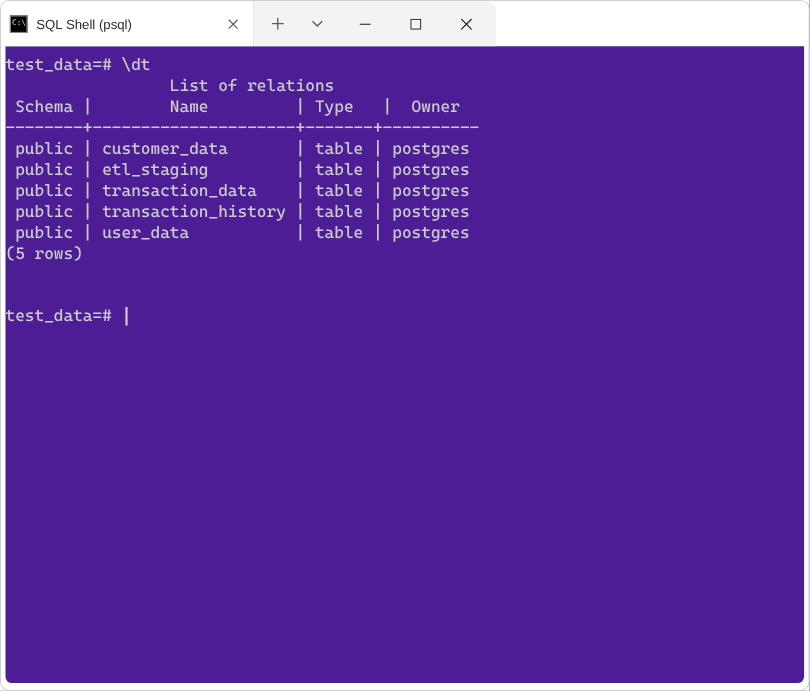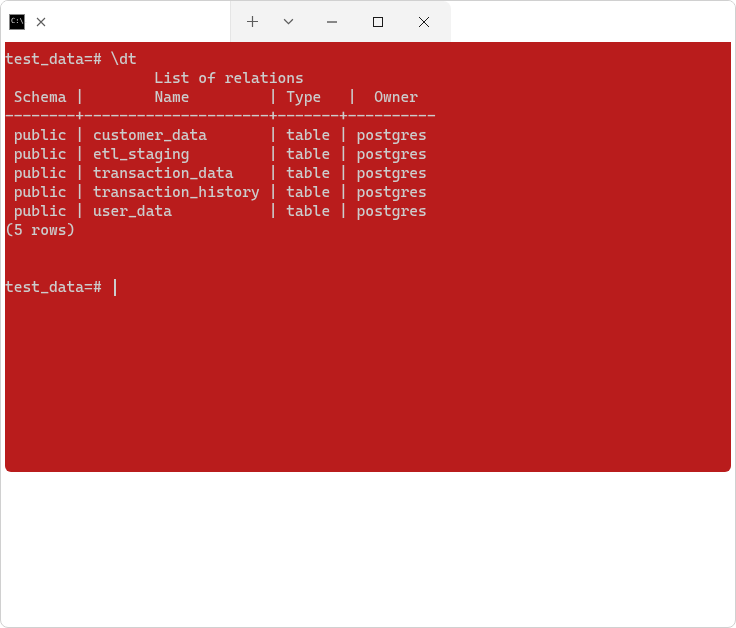--- a/index.html
+++ b/index.html
@@ -88,22 +88,22 @@
     }
     .win-btn {
       width: 46px;
       display: flex;
       align-items: center;
       justify-content: center;
       color: #1a1a1a;
     }
     .win-btn.close { border-top-right-radius: 8px; }
     .terminal {
-      background: #b91c1c;
-      height: 430px;
+      background: #4c1d95;
+      height: 579px;
       margin: 0 4px 4px 4px;
       padding: 8px 0 8px 0;
       font-family: "Cascadia Mono", "Consolas", monospace;
       font-size: 15px;
       line-height: 19px;
       color: #cccccc;
       white-space: pre;
       overflow: hidden;
       border-radius: 0 0 6px 6px;
     }
@@ -122,20 +122,21 @@
   </style>
 </head>
 <body>
 
 <div class="titlebar">
   <div class="tab-area">
     <div class="tab">
       <div class="tab-icon">
           <span>C:\.</span>
         </div>
+      <div class="tab-title">SQL Shell (psql)</div>
       <div class="tab-close">
         <svg width="10" height="10" viewBox="0 0 10 10">
           <path d="M1 1 L9 9 M9 1 L1 9" stroke="currentColor" stroke-width="1.1" fill="none"></path>
         </svg>
       </div>
     </div>
     <div class="tab-actions">
       <div class="tab-action-btn">
         <svg width="11" height="11" viewBox="0 0 10 10">
           <path d="M5 0 V10 M0 5 H10" stroke="currentColor" stroke-width="1.1" fill="none"></path>

